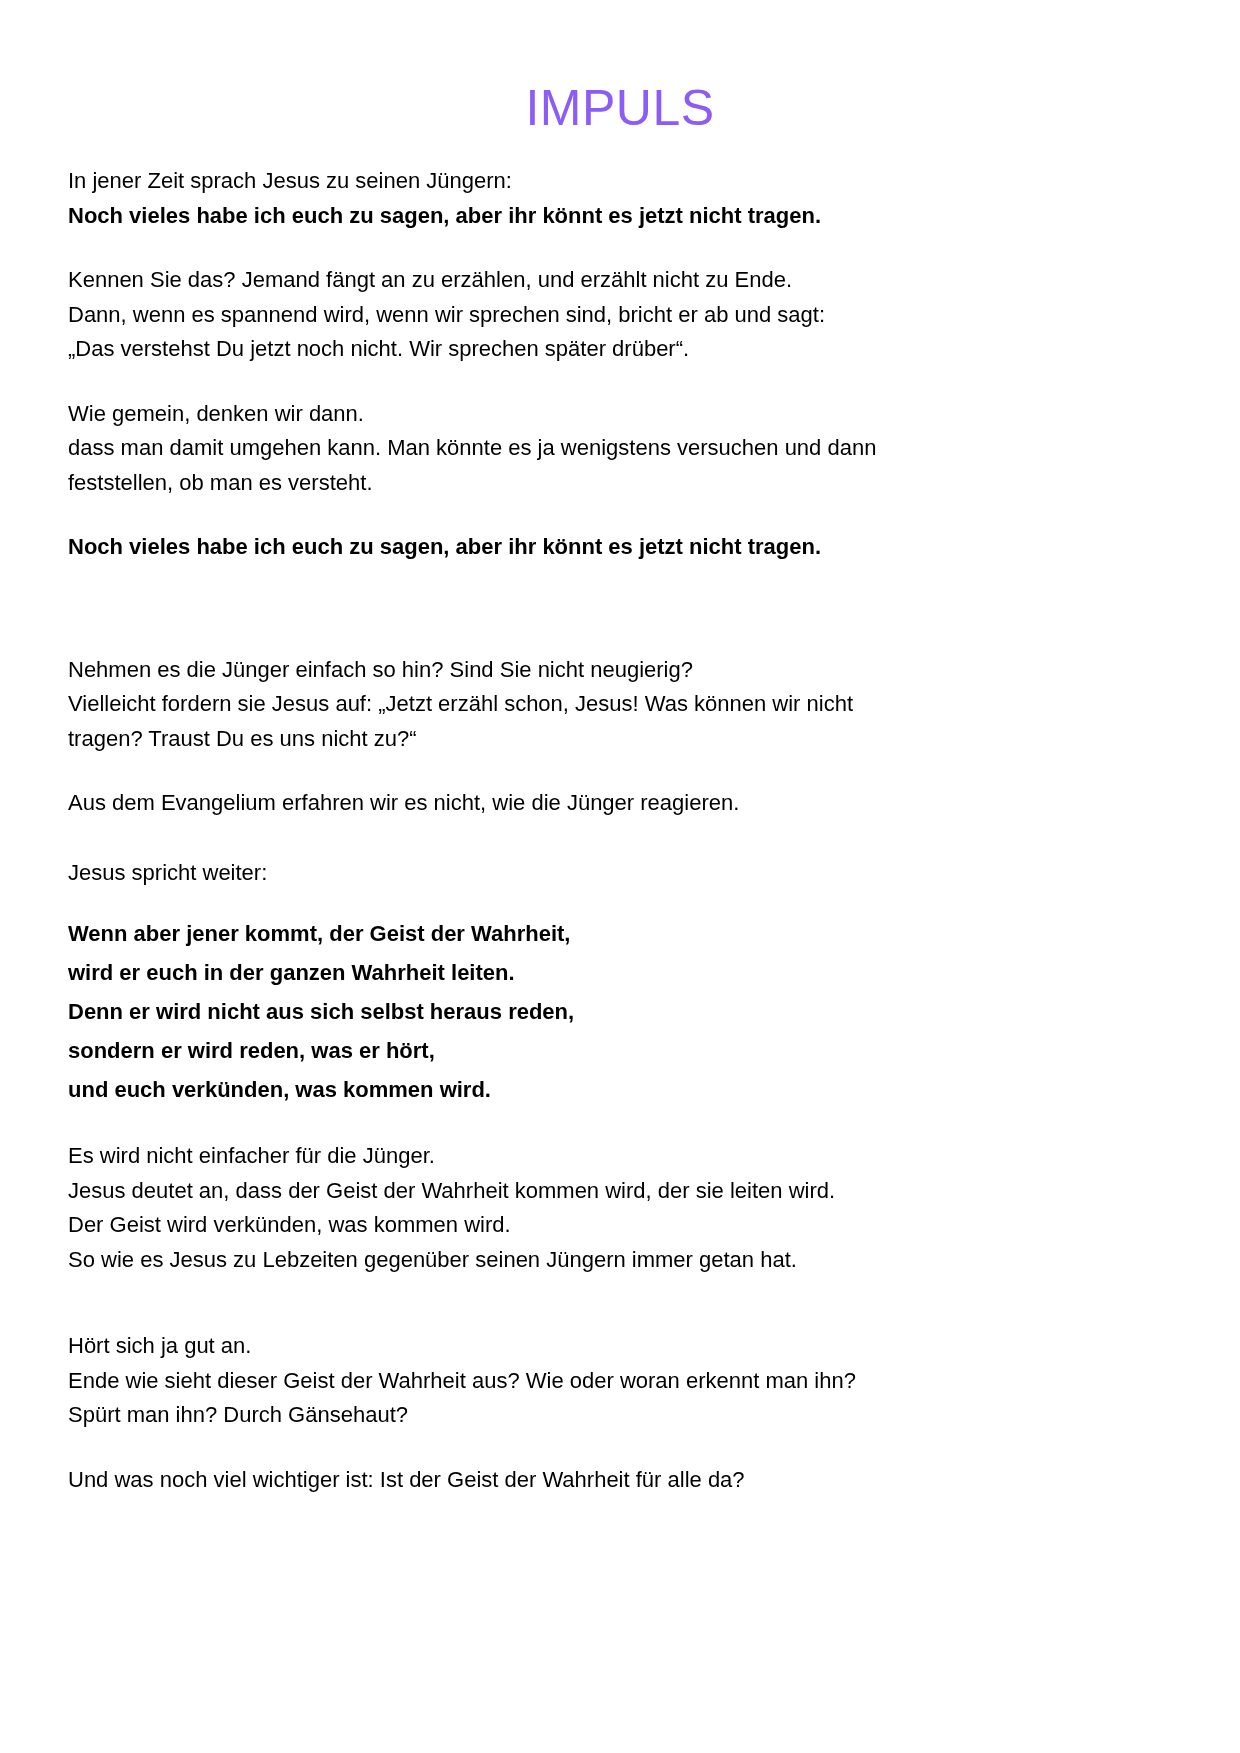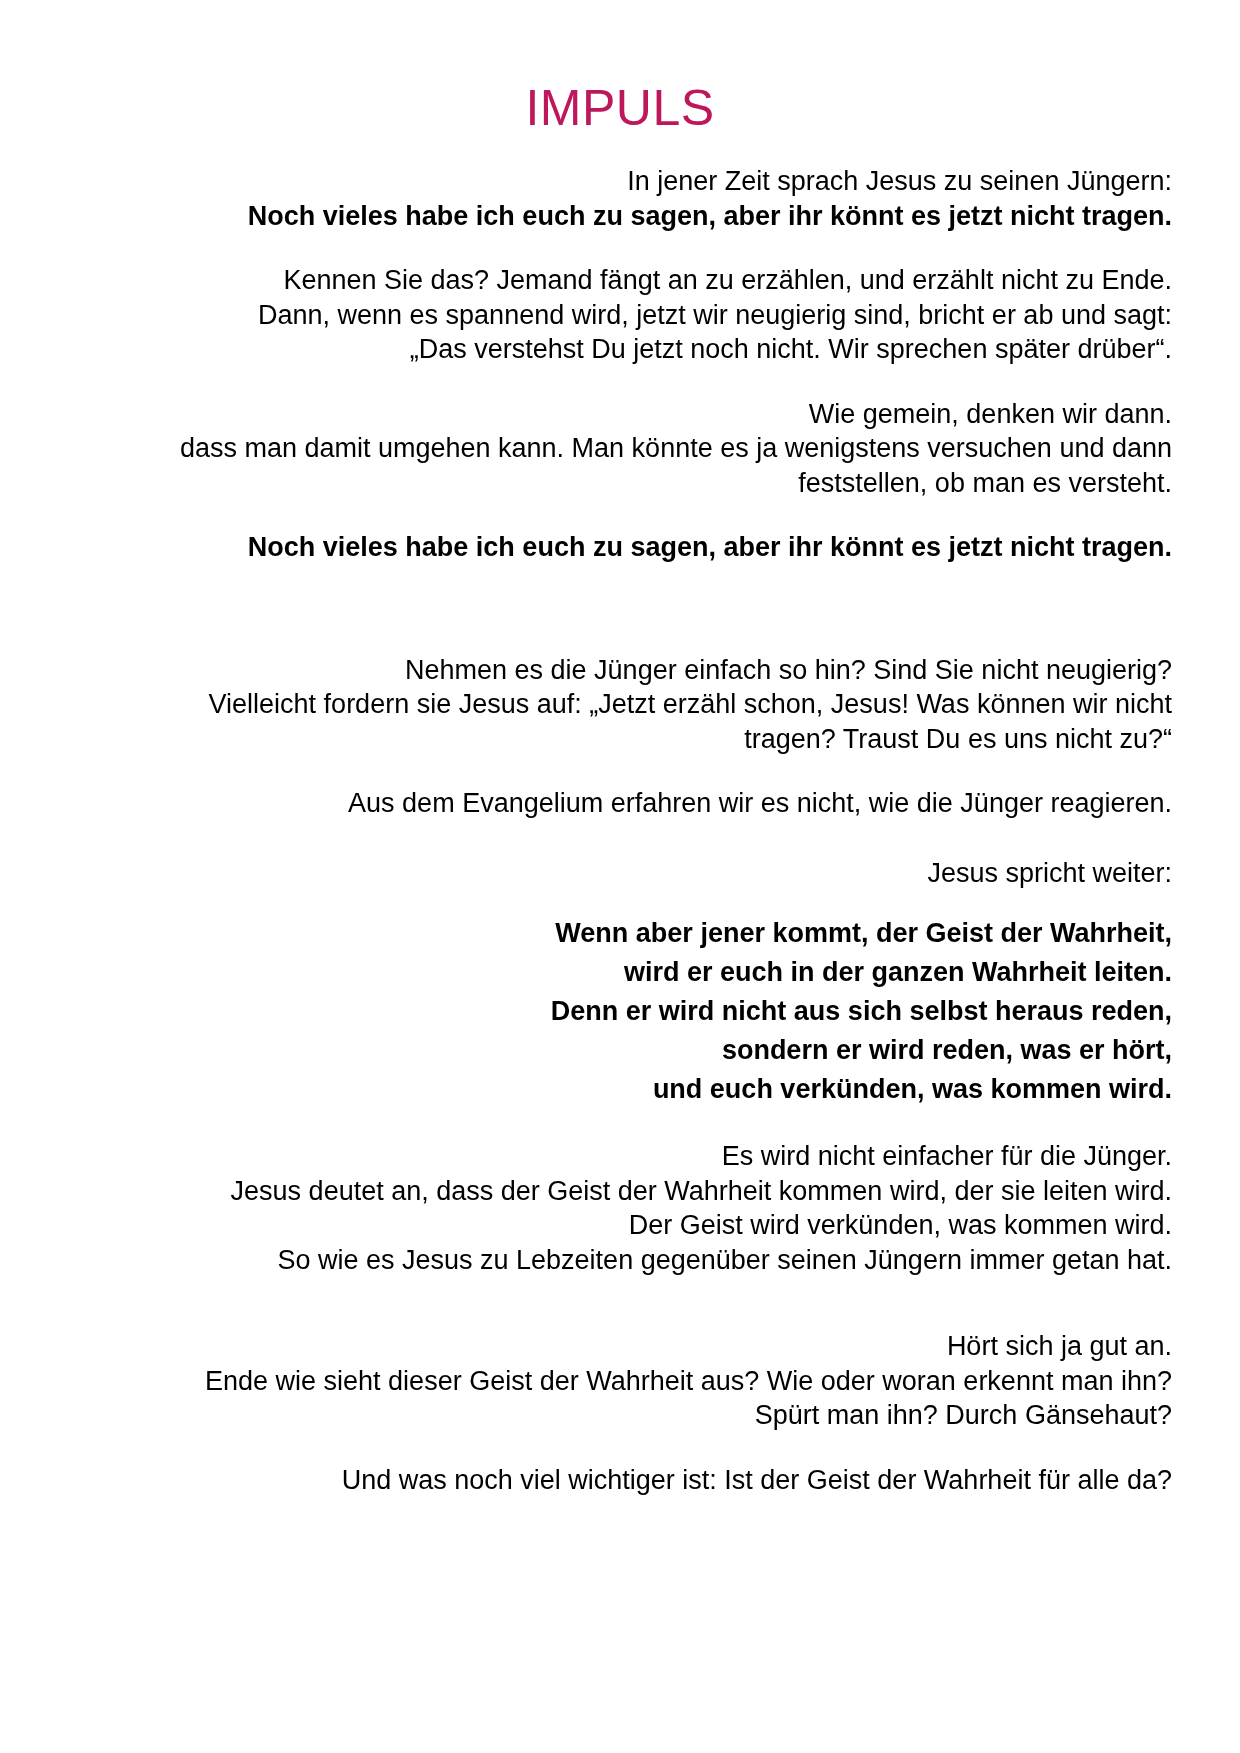--- a/index.html
+++ b/index.html
@@ -21,32 +21,31 @@
     padding: 0 68px;
     background: #ffffff;
   }
   .doc-title {
     margin: 80px 0 27px 0;
     text-align: center;
     font-size: 50px;
     line-height: 57px;
     font-weight: 400;
     letter-spacing: 0.5px;
-    color: #be185d;
+    color: #8b5cf6;
   }
   .para {
     margin: 0 0 30px 0;
   }
   .line {
     display: block;
-    font-size: 27px;
+    font-size: 22px;
     line-height: 34.5px;
     white-space: nowrap;
     color: #000000;
-    text-align: right;
   }
   .bi {
     font-weight: bold;
   }
   
   .para.gap-xl  { margin-bottom: 88px; }  
   .para.gap-lg  { margin-bottom: 52px; }  
   .para.gap-md  { margin-bottom: 35px; }  
   .para.gap-sm  { margin-bottom: 24px; }  
   .para.quote-block { }
@@ -60,21 +59,21 @@
 
   <h1 class="doc-title">IMPULS</h1>
 
   <p class="para">
     <span class="line">In jener Zeit sprach Jesus zu seinen Jüngern:</span>
     <span class="line bi">Noch vieles habe ich euch zu sagen, aber ihr könnt es jetzt nicht tragen.</span>
   </p>
 
   <p class="para">
     <span class="line">Kennen Sie das? Jemand fängt an zu erzählen, und erzählt nicht zu Ende.</span>
-    <span class="line">Dann, wenn es spannend wird, jetzt wir neugierig sind, bricht er ab und sagt:</span>
+    <span class="line">Dann, wenn es spannend wird, wenn wir sprechen sind, bricht er ab und sagt:</span>
     <span class="line">„Das verstehst Du jetzt noch nicht. Wir sprechen später drüber“.</span>
   </p>
 
   <p class="para">
     <span class="line">Wie gemein, denken wir dann.</span>
     <span class="line">dass man damit umgehen kann. Man könnte es ja wenigstens versuchen und dann</span>
     <span class="line">feststellen, ob man es versteht.</span>
   </p>
 
   <p class="para gap-xl">

